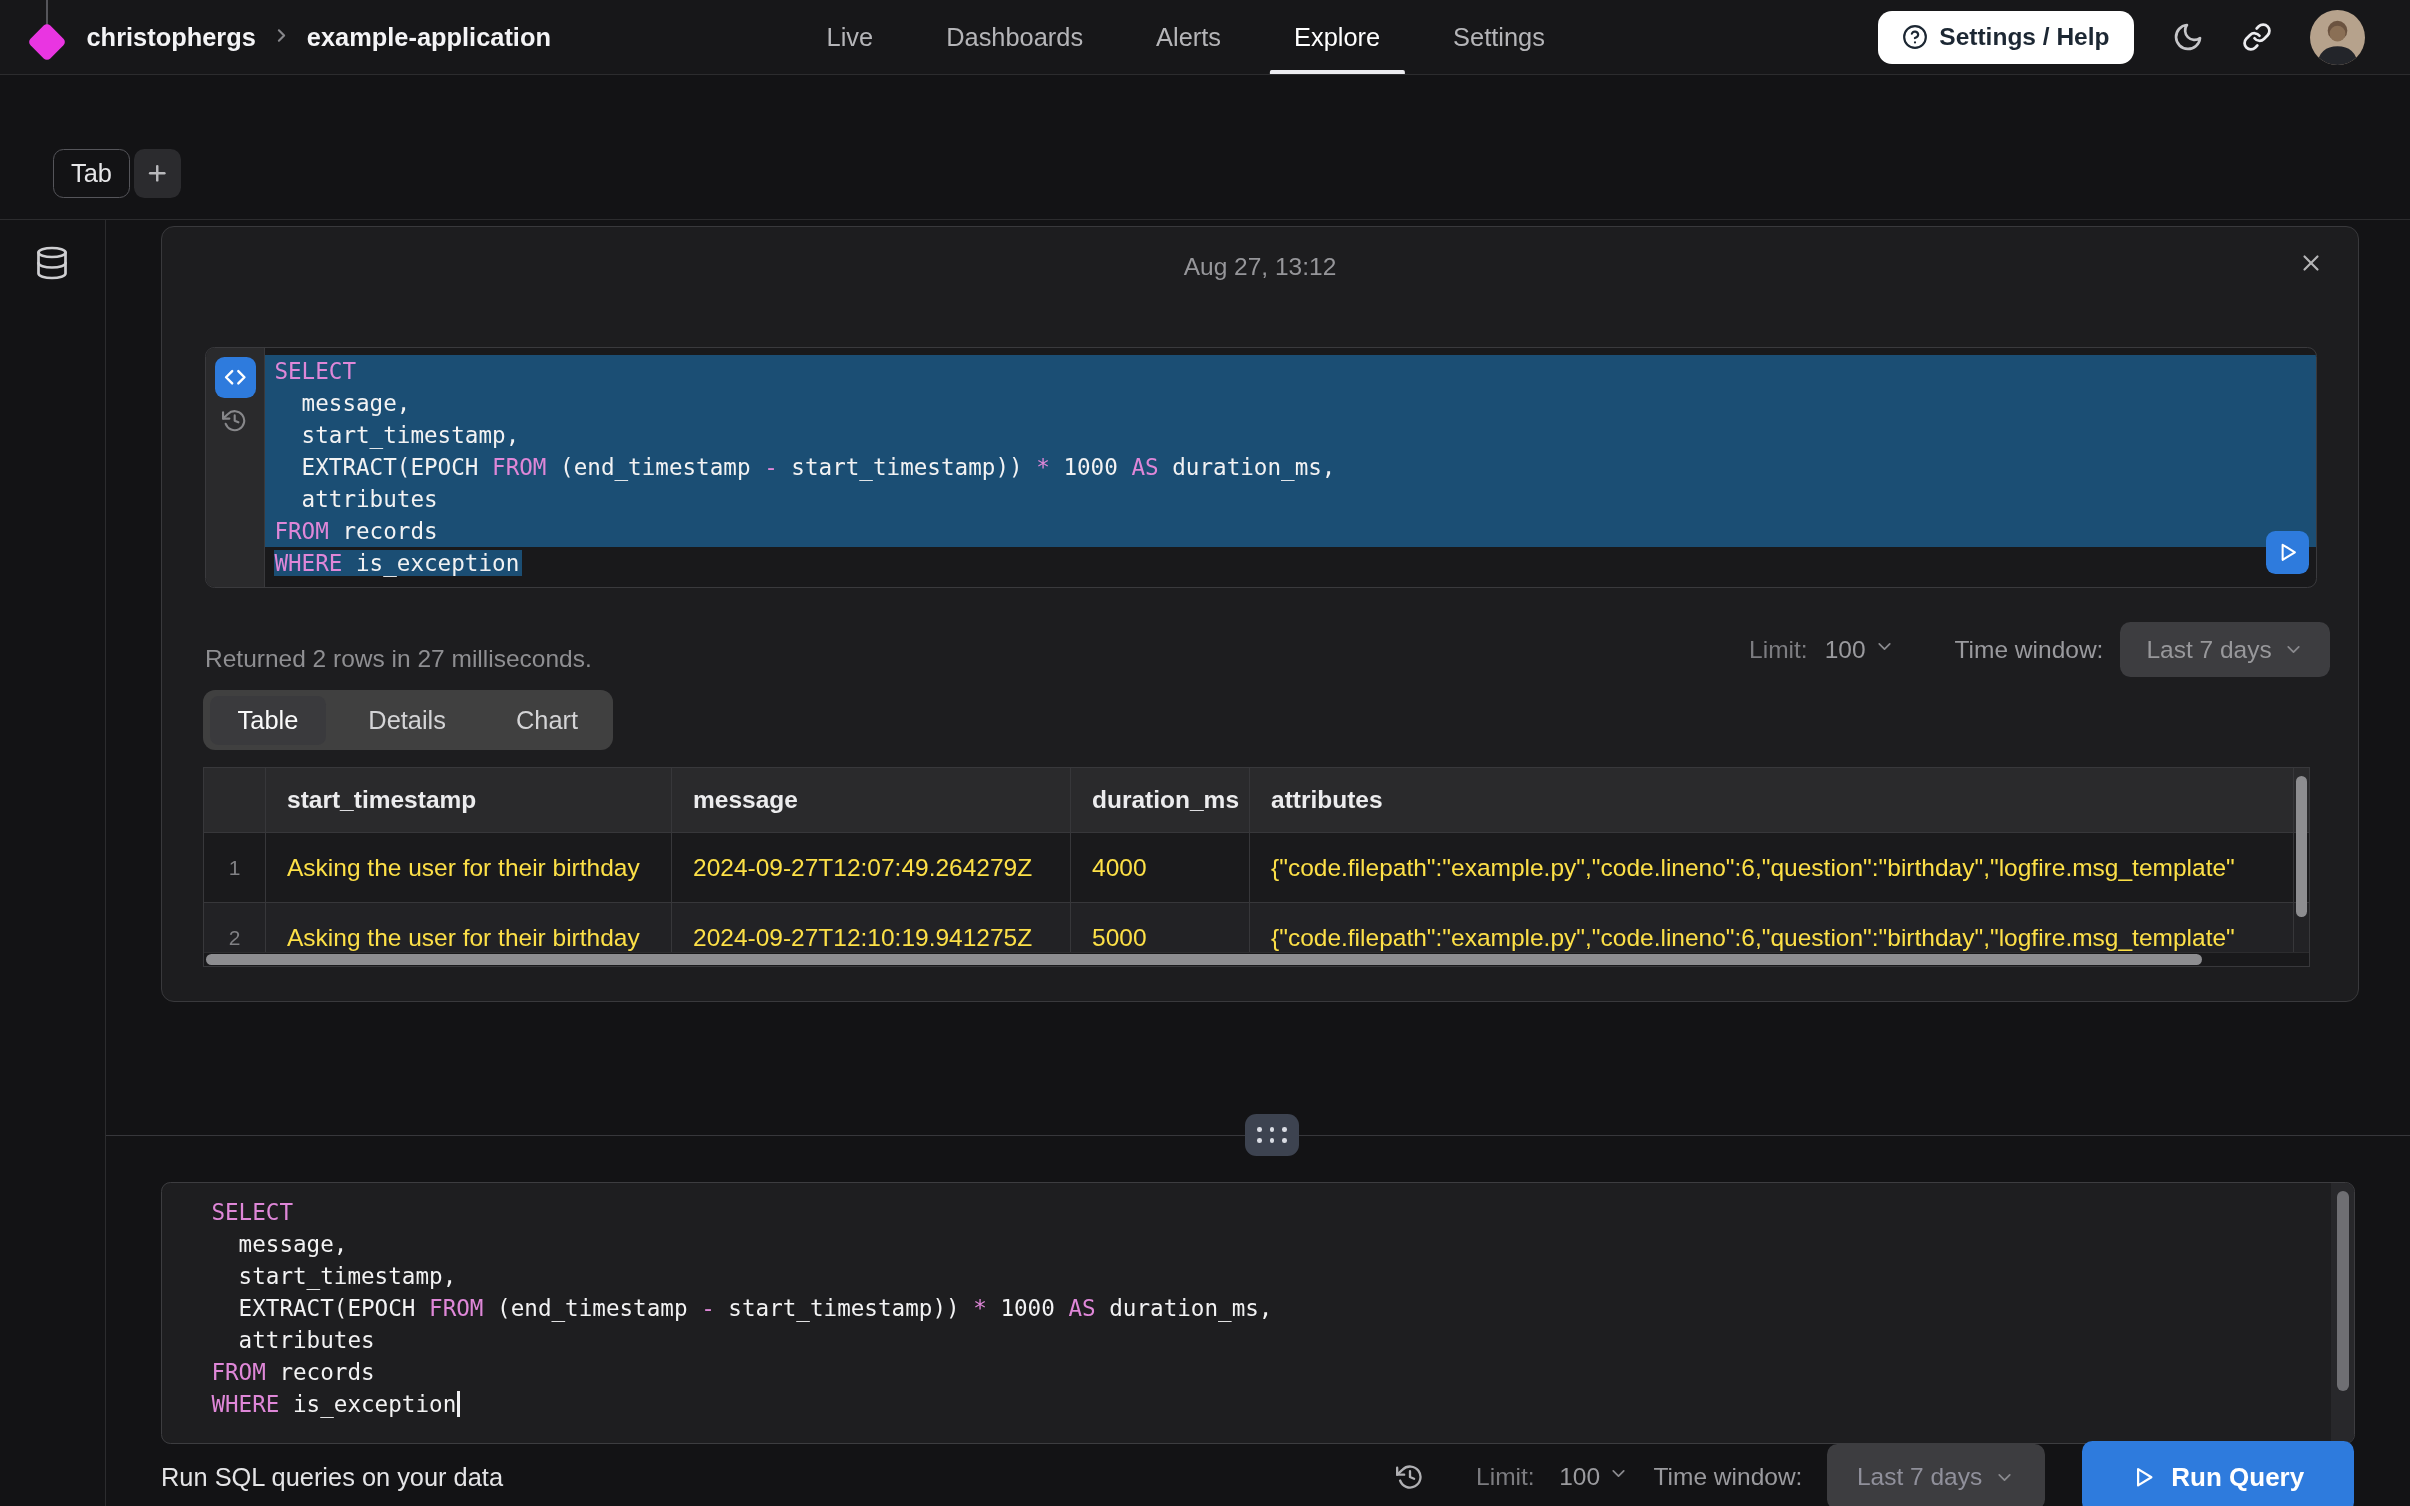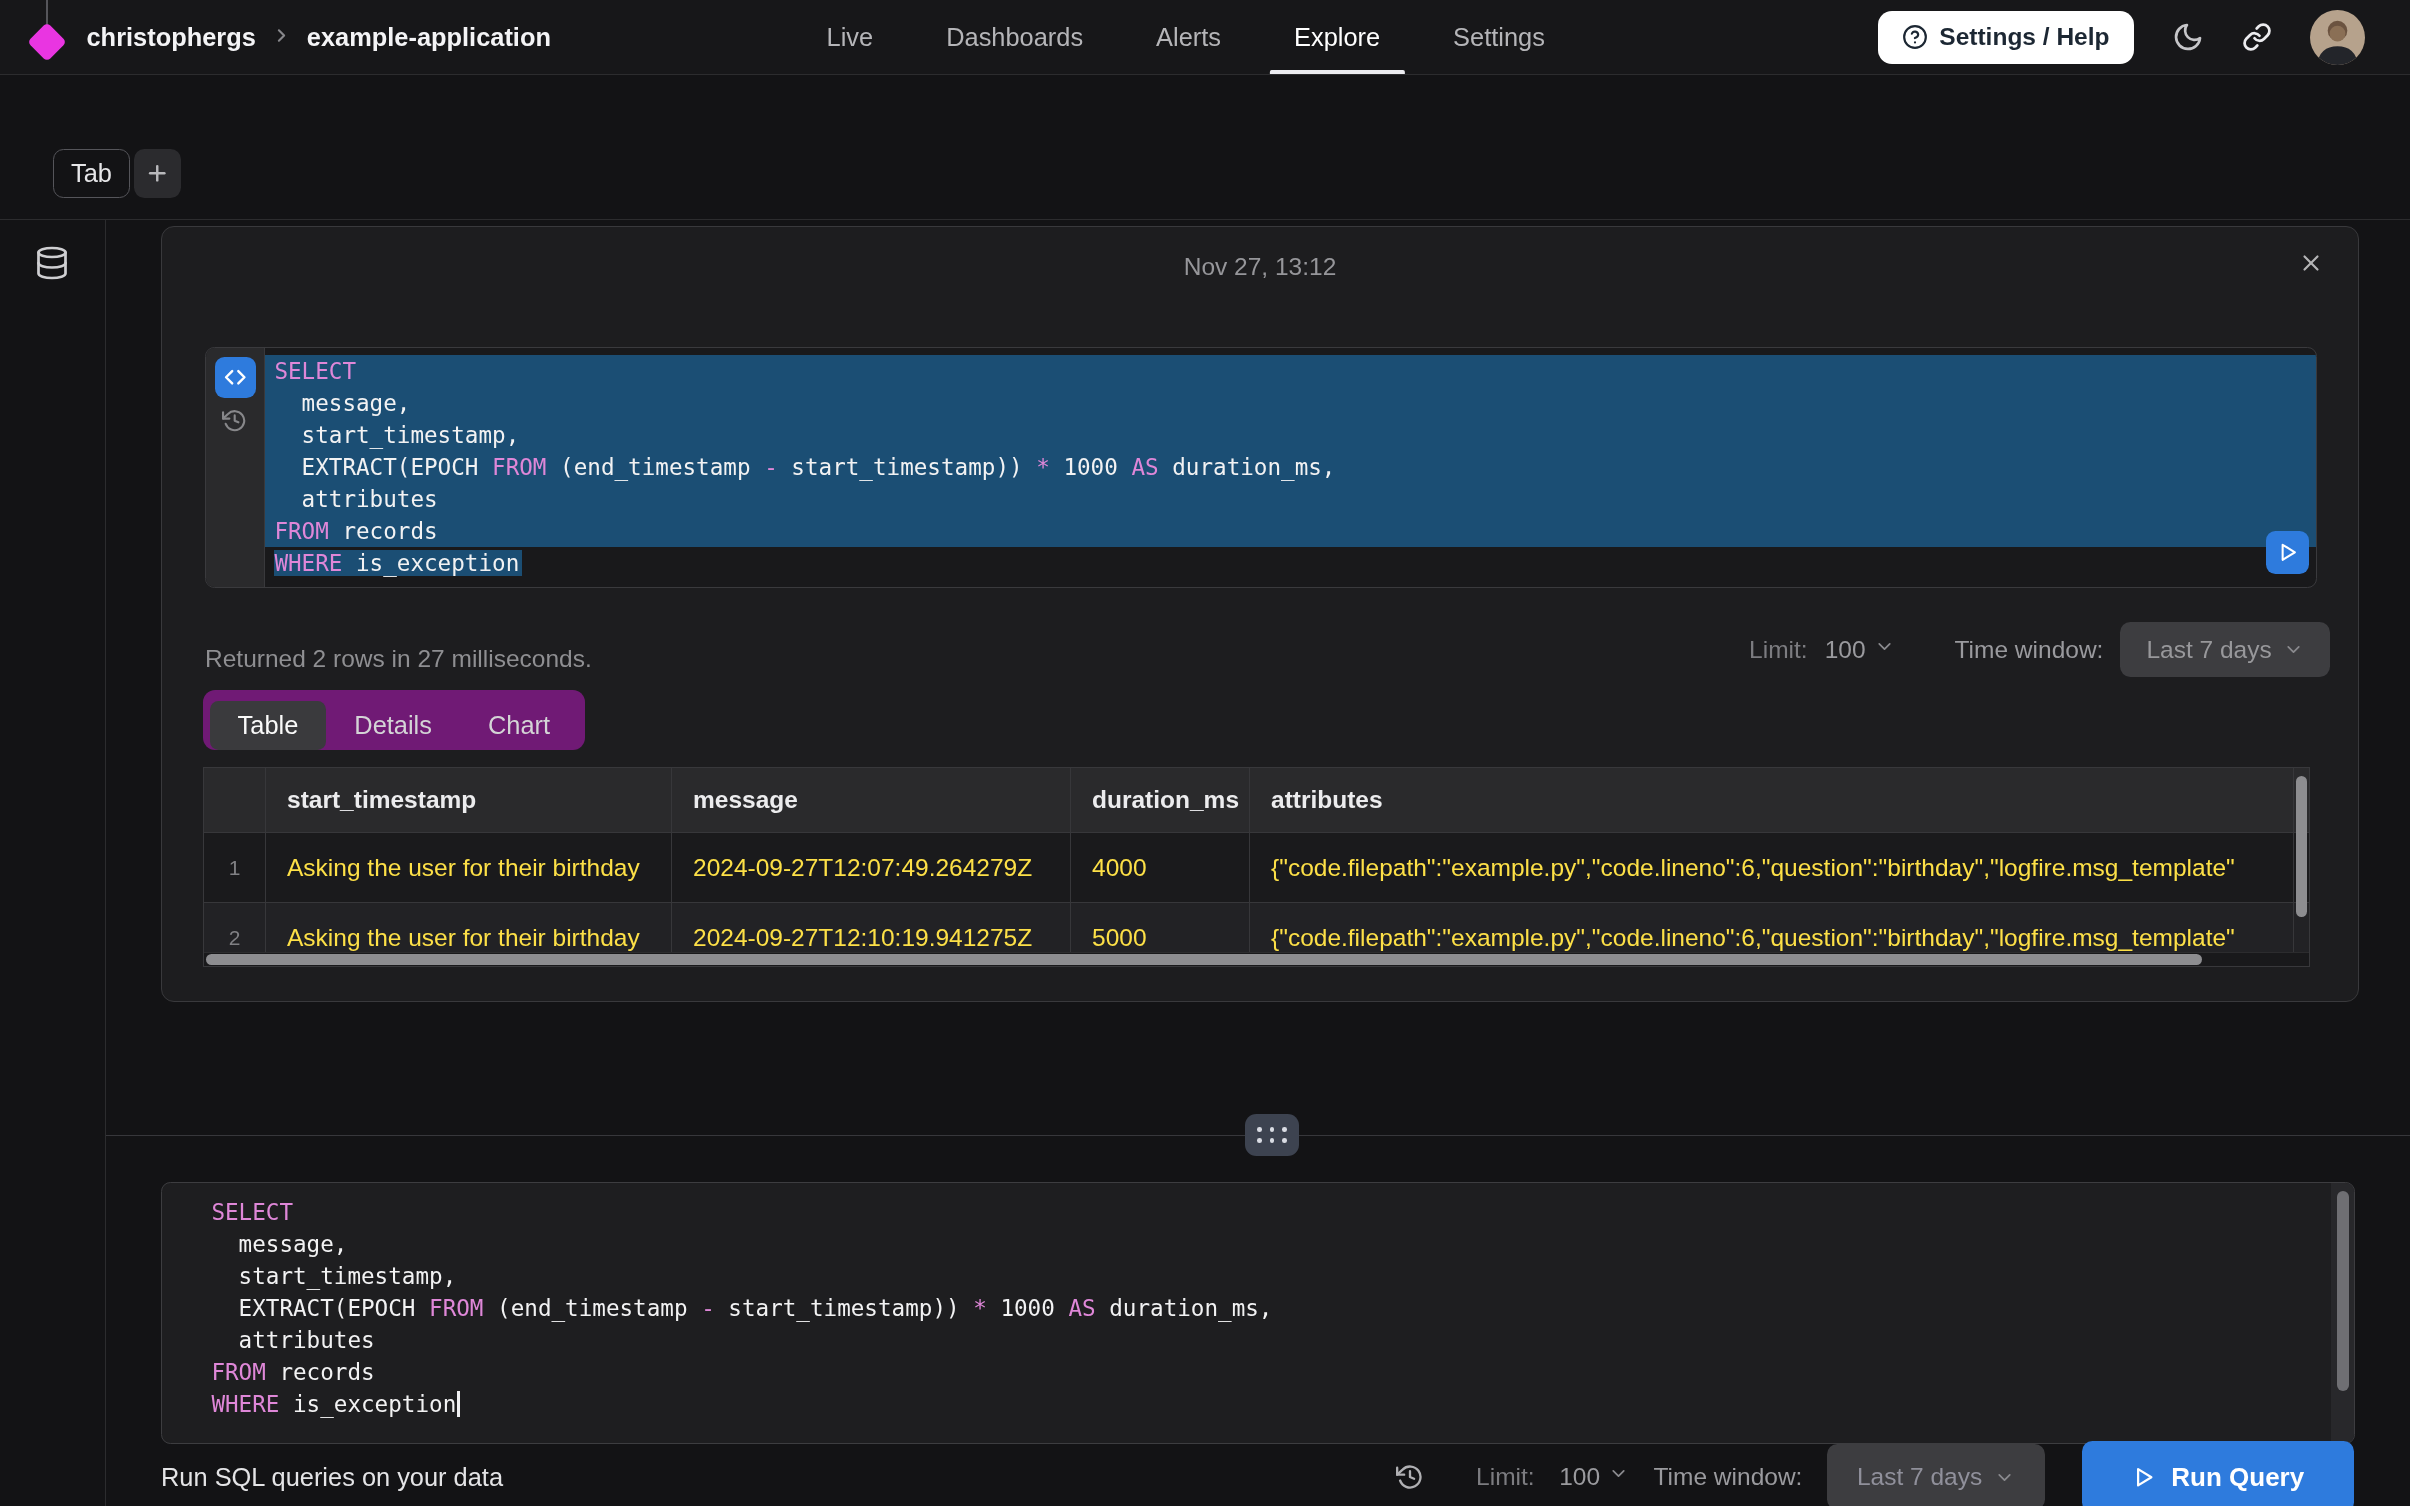--- a/index.html
+++ b/index.html
@@ -75,22 +75,22 @@
   .top-controls { position:absolute; right:28px; top:395px; height:55px; display:flex; align-items:center; gap:17px; }
   .ctl-label { font-size:24.5px; color:#7c7c80; }
   .ctl-value { font-size:24.5px; color:#9a9a9e; }
   .ctl-chev { color:#8a8a8e; display:flex; cursor:pointer; }
   .dd-group { display:flex; align-items:flex-start; gap:8px; cursor:pointer; }
   .spacer28 { width:26px; }
   .tw-btn { height:55px; padding:0 26px; background:#3d3d40; border:none; border-radius:10.4px;
             color:#98989b; font-size:24.5px; font-family:inherit; display:flex; align-items:center; gap:11.3px; cursor:pointer; }
 
   
-  .seg { position:absolute; left:41px; top:463px; height:60px; background:#701a75; border-radius:12.2px;
-         display:flex; align-items:flex-end; padding:0 6.6px; gap:0; }
+  .seg { position:absolute; left:41px; top:463px; height:60px; background:#404040; border-radius:12.2px;
+         display:flex; align-items:center; padding:0 6.6px; gap:14px; }
   .seg-item { height:49px; padding:0 28px; border:none; background:transparent; color:#d4d4d6;
               font-size:25.4px; font-family:inherit; border-radius:8.5px; cursor:pointer; }
   .seg-item.active { background:#3a3a3d; color:#fafafa; }
 
   
   .tablewrap { position:absolute; left:41px; top:540px; width:2107px; border:0.9px solid #38383b; background:#1a1a1c; }
   .t-viewport { height:184px; overflow:hidden; }
   .t-row { display:grid; grid-template-columns:62px 406px 399px 179px 1fr 15px; align-items:stretch; }
   .t-head { height:64px; background:#2a2a2c; }
   .t-head .t-cell { font-weight:bold; color:#ececee; }
@@ -218,21 +218,21 @@
       <svg width="36" height="36" viewBox="0 0 24 24" fill="none" stroke="currentColor" stroke-width="1.8" stroke-linecap="round" stroke-linejoin="round">
           <ellipse cx="12" cy="5" rx="9" ry="3"></ellipse>
           <path d="M21 12c0 1.66-4 3-9 3s-9-1.34-9-3"></path>
           <path d="M3 5v14c0 1.66 4 3 9 3s9-1.34 9-3V5"></path>
         </svg>
     </span>
   </button>
 </aside>
 
 <section class="card">
-  <div class="card-time">Nov 27, 13:12</div>
+  <div class="card-time">Aug 27, 13:12</div>
   <button class="card-close">
     <span style="display:flex">
       <svg width="26" height="26" viewBox="0 0 24 24" fill="none" stroke="currentColor" stroke-width="2" stroke-linecap="round">
           <line x1="18" y1="6" x2="6" y2="18"></line>
           <line x1="6" y1="6" x2="18" y2="18"></line>
         </svg>
     </span>
   </button>
 
   <div class="code-block">

